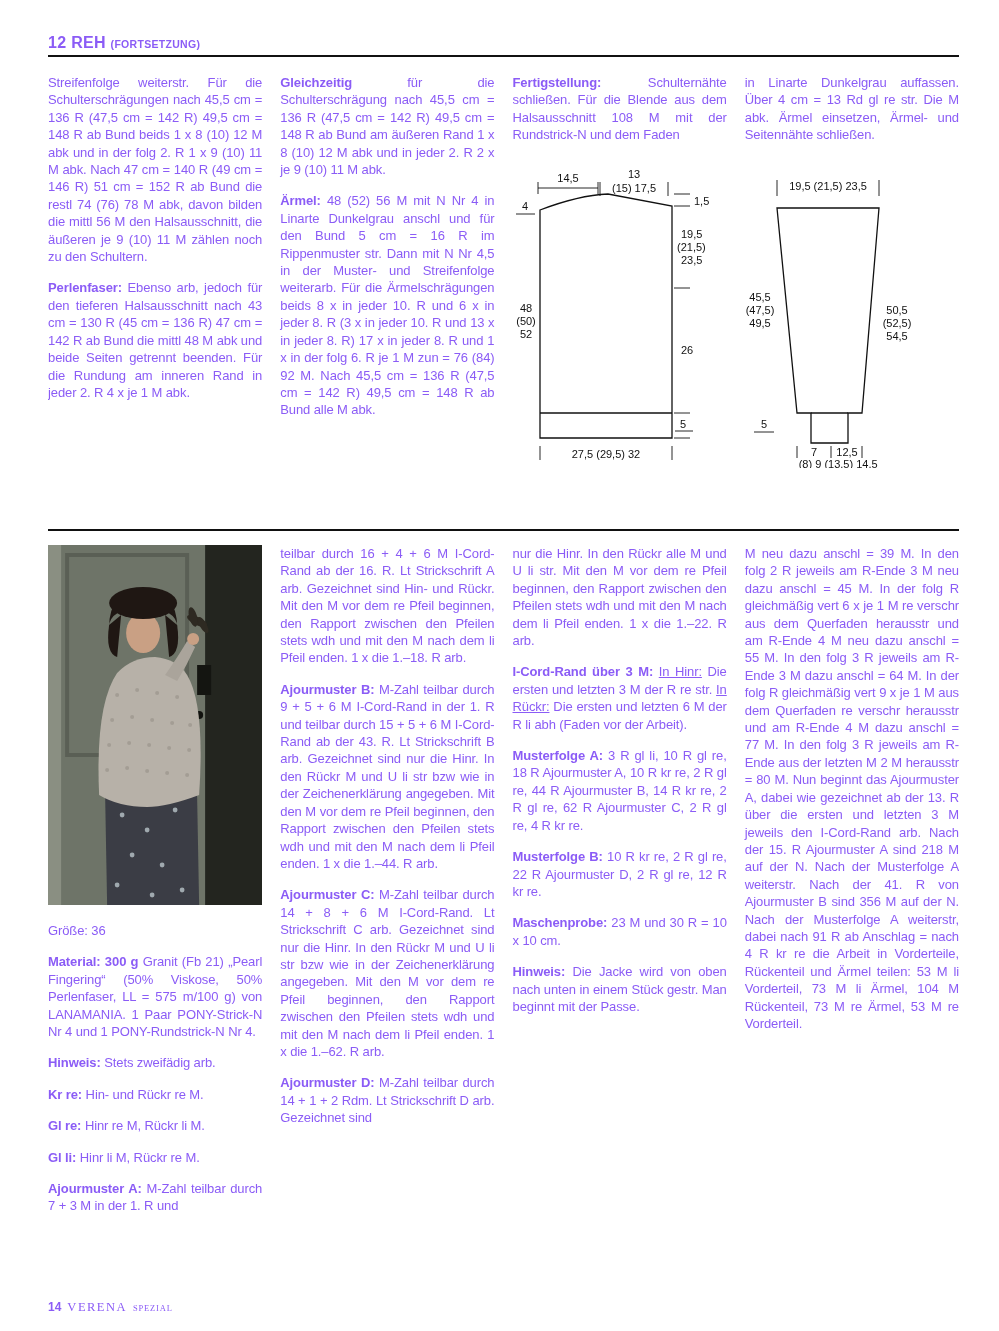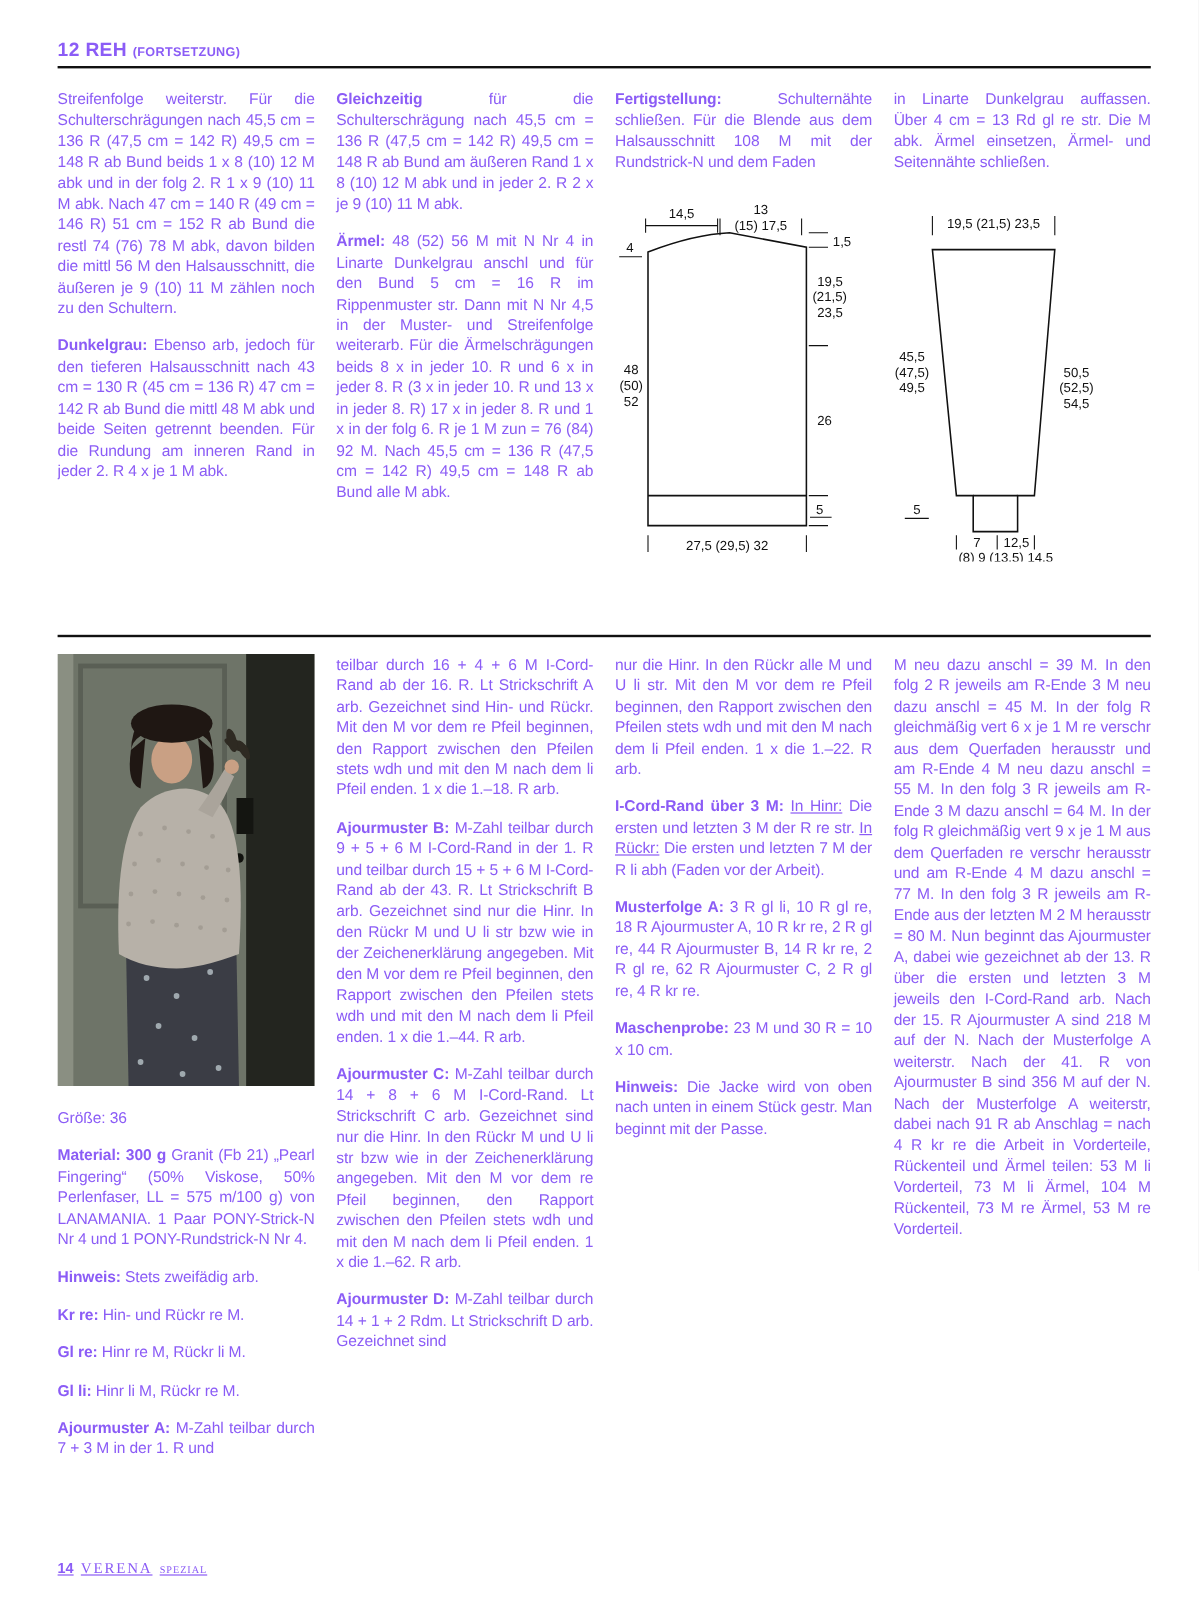--- a/index.html
+++ b/index.html
@@ -26,21 +26,21 @@
   p.entry b { font-weight:bold; }
   .u { text-decoration:underline; }
   .schematics { display:flex; justify-content:space-between; margin-top:10px;text-align:center; }
   .schematics svg { display:block; }
   .sch-label { font-size:11px; fill:#111; font-family:"Liberation Sans", sans-serif; }
   .sch-stroke { stroke:#111; fill:none; stroke-width:1.3px; }
   .sch-tick { stroke:#111; fill:none; stroke-width:0.9px; }
   .photo-wrap { margin-bottom:13px; }
   .footer {
     position:absolute; left:48px; bottom:16px; font-size:12px;
-    display:flex; align-items:baseline; gap:6px;text-decoration:underline;
+    display:flex; align-items:baseline; gap:6px;
   }
   .footer .pn { font-weight:bold; }
   .footer .mag { font-family:"Liberation Serif", serif; letter-spacing:1.5px; font-size:12.5px;text-align:right; }
   .footer .ed { font-family:"Liberation Serif", serif; font-size:8.5px; letter-spacing:.8px; }
 </style>
 </head>
 <body>
 
 <div class="page">
 
@@ -48,21 +48,21 @@
     <span>12</span>
     <span>REH</span>
     <span class="small">(FORTSETZUNG)</span>
   </div>
   <hr class="rule">
 
   <div class="grid4 reh-grid">
 
     <div>
       <p class="entry"><span>Streifenfolge weiterstr. Für die Schulterschrägungen nach 45,5 cm = 136 R (47,5 cm = 142 R) 49,5 cm = 148 R ab Bund beids 1 x 8 (10) 12 M abk und in der folg 2. R 1 x 9 (10) 11 M abk. Nach 47 cm = 140 R (49 cm = 146 R) 51 cm = 152 R ab Bund die restl 74 (76) 78 M abk, davon bilden die mittl 56 M den Halsausschnitt, die äußeren je 9 (10) 11 M zählen noch zu den Schultern.</span></p>
-      <p class="entry"><b>Dunkelgrau:</b> <span>Ebenso arb, jedoch für den tieferen Halsausschnitt nach 43 cm = 130 R (45 cm = 136 R) 47 cm = 142 R ab Bund die mittl 48 M abk und beide Seiten getrennt beenden. Für die Rundung am inneren Rand in jeder 2. R 4 x je 1 M abk.</span></p>
+      <p class="entry"><b>Perlenfaser:</b> <span>Ebenso arb, jedoch für den tieferen Halsausschnitt nach 43 cm = 130 R (45 cm = 136 R) 47 cm = 142 R ab Bund die mittl 48 M abk und beide Seiten getrennt beenden. Für die Rundung am inneren Rand in jeder 2. R 4 x je 1 M abk.</span></p>
     </div>
 
     <div>
       <p class="entry"><b>Gleichzeitig</b> <span>für die Schulterschrägung nach 45,5 cm = 136 R (47,5 cm = 142 R) 49,5 cm = 148 R ab Bund am äußeren Rand 1 x 8 (10) 12 M abk und in jeder 2. R 2 x je 9 (10) 11 M abk.</span></p>
       <p class="entry"><b>Ärmel:</b> <span>48 (52) 56 M mit N Nr 4 in Linarte Dunkelgrau anschl und für den Bund 5 cm = 16 R im Rippenmuster str. Dann mit N Nr 4,5 in der Muster- und Streifenfolge weiterarb. Für die Ärmelschrägungen beids 8 x in jeder 10. R und 6 x in jeder 8. R (3 x in jeder 10. R und 13 x in jeder 8. R) 17 x in jeder 8. R und 1 x in der folg 6. R je 1 M zun = 76 (84) 92 M. Nach 45,5 cm = 136 R (47,5 cm = 142 R) 49,5 cm = 148 R ab Bund alle M abk.</span></p>
     </div>
 
     <div class="reh-right">
       <div class="two-col">
         <p class="entry"><b>Fertigstellung:</b> <span>Schulternähte schließen. Für die Blende aus dem Halsausschnitt 108 M mit der Rundstrick-N und dem Faden</span></p>
@@ -205,22 +205,23 @@
 
     <div>
       <p class="entry"><span>teilbar durch 16 + 4 + 6 M I-Cord-Rand ab der 16. R. Lt Strickschrift A arb. Gezeichnet sind Hin- und Rückr. Mit den M vor dem re Pfeil beginnen, den Rapport zwischen den Pfeilen stets wdh und mit den M nach dem li Pfeil enden. 1 x die 1.–18. R arb.</span></p>
       <p class="entry"><b>Ajourmuster B:</b> <span>M-Zahl teilbar durch 9 + 5 + 6 M I-Cord-Rand in der 1. R und teilbar durch 15 + 5 + 6 M I-Cord-Rand ab der 43. R. Lt Strickschrift B arb. Gezeichnet sind nur die Hinr. In den Rückr M und U li str bzw wie in der Zeichenerklärung angegeben. Mit den M vor dem re Pfeil beginnen, den Rapport zwischen den Pfeilen stets wdh und mit den M nach dem li Pfeil enden. 1 x die 1.–44. R arb.</span></p>
       <p class="entry"><b>Ajourmuster C:</b> <span>M-Zahl teilbar durch 14 + 8 + 6 M I-Cord-Rand. Lt Strickschrift C arb. Gezeichnet sind nur die Hinr. In den Rückr M und U li str bzw wie in der Zeichenerklärung angegeben. Mit den M vor dem re Pfeil beginnen, den Rapport zwischen den Pfeilen stets wdh und mit den M nach dem li Pfeil enden. 1 x die 1.–62. R arb.</span></p>
       <p class="entry"><b>Ajourmuster D:</b> <span>M-Zahl teilbar durch 14 + 1 + 2 Rdm. Lt Strickschrift D arb. Gezeichnet sind</span></p>
     </div>
 
     <div>
       <p class="entry"><span>nur die Hinr. In den Rückr alle M und U li str. Mit den M vor dem re Pfeil beginnen, den Rapport zwischen den Pfeilen stets wdh und mit den M nach dem li Pfeil enden. 1 x die 1.–22. R arb.</span></p>
-      <p class="entry"><b>I-Cord-Rand über 3 M:</b> <span class="u">In Hinr:</span> <span>Die ersten und letzten 3 M der R re str.</span> <span class="u">In Rückr:</span> <span>Die ersten und letzten 7 M der R li abh (Faden vor der Arbeit).</span></p>
+      <p class="entry"><b>I-Cord-Rand über 3 M:</b> <span class="u">In Hinr:</span> <span>Die ersten und letzten 3 M der R re str.</span> <span class="u">In Rückr:</span> <span>Die ersten und letzten 6 M der R li abh (Faden vor der Arbeit).</span></p>
       <p class="entry"><b>Musterfolge A:</b> <span>3 R gl li, 10 R gl re, 18 R Ajourmuster A, 10 R kr re, 2 R gl re, 44 R Ajourmuster B, 14 R kr re, 2 R gl re, 62 R Ajourmuster C, 2 R gl re, 4 R kr re.</span></p>
+      <p class="entry"><b>Musterfolge B:</b> <span>10 R kr re, 2 R gl re, 22 R Ajourmuster D, 2 R gl re, 12 R kr re.</span></p>
       <p class="entry"><b>Maschenprobe:</b> <span>23 M und 30 R = 10 x 10 cm.</span></p>
       <p class="entry"><b>Hinweis:</b> <span>Die Jacke wird von oben nach unten in einem Stück gestr. Man beginnt mit der Passe.</span></p>
     </div>
 
     <div>
       <p class="entry"><span>M neu dazu anschl = 39 M. In den folg 2 R jeweils am R-Ende 3 M neu dazu anschl = 45 M. In der folg R gleichmäßig vert 6 x je 1 M re verschr aus dem Querfaden herausstr und am R-Ende 4 M neu dazu anschl = 55 M. In den folg 3 R jeweils am R-Ende 3 M dazu anschl = 64 M. In der folg R gleichmäßig vert 9 x je 1 M aus dem Querfaden re verschr herausstr und am R-Ende 4 M dazu anschl = 77 M. In den folg 3 R jeweils am R-Ende aus der letzten M 2 M herausstr = 80 M. Nun beginnt das Ajourmuster A, dabei wie gezeichnet ab der 13. R über die ersten und letzten 3 M jeweils den I-Cord-Rand arb. Nach der 15. R Ajourmuster A sind 218 M auf der N. Nach der Musterfolge A weiterstr. Nach der 41. R von Ajourmuster B sind 356 M auf der N. Nach der Musterfolge A weiterstr, dabei nach 91 R ab Anschlag = nach 4 R kr re die Arbeit in Vorderteile, Rückenteil und Ärmel teilen: 53 M li Vorderteil, 73 M li Ärmel, 104 M Rückenteil, 73 M re Ärmel, 53 M re Vorderteil.</span></p>
     </div>
   </div>
 
   <div class="footer">

